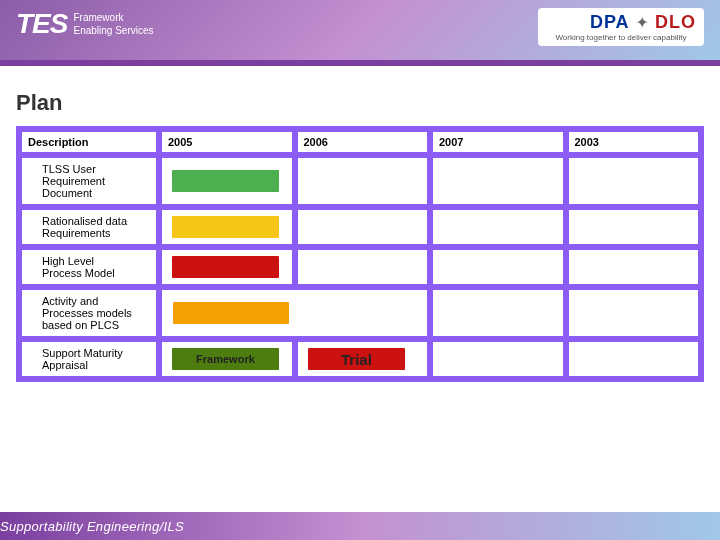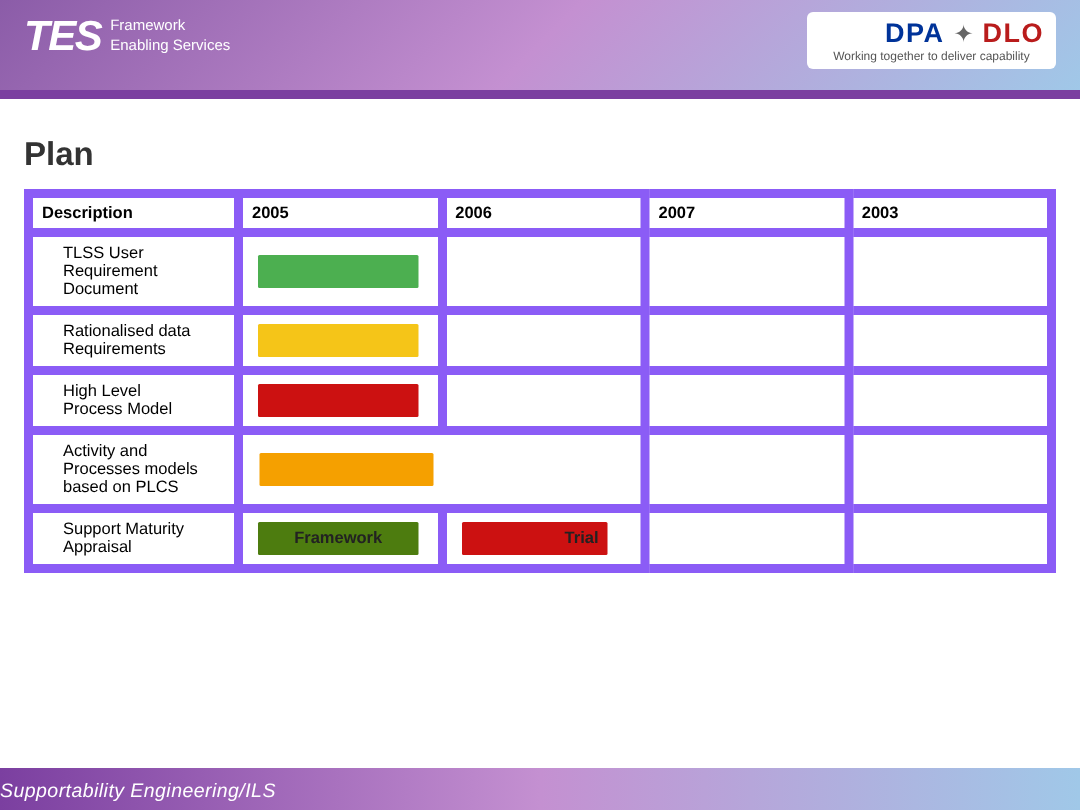--- a/index.html
+++ b/index.html
@@ -256,21 +256,21 @@
       <tr>
         <td class="desc-col">
           <span>Support Maturity Appraisal</span>
         </td>
         <td class="year-col gantt-cell">
           <div class="bar-inner" style="background:#4d7c0f; left:8%; width:82%; font-size:11px; font-weight:bold; color:#222; justify-content:center;">
             <span>Framework</span>
           </div>
         </td>
         <td class="year-col gantt-cell">
-          <div class="bar-inner" style="background:#cc1111; left:8%; width:75%; font-size:11px; font-weight:bold; color:#222; justify-content:flex-end;">
+          <div class="bar-inner" style="background:#cc1111; left:8%; width:75%; font-size:15px; font-weight:bold; color:#222; justify-content:center;">
             <span>Trial</span>
           </div>
         </td>
         <td class="year-col gantt-cell"></td>
         <td class="year-col gantt-cell"></td>
       </tr>
     </tbody>
   </table>
 </div>
 

